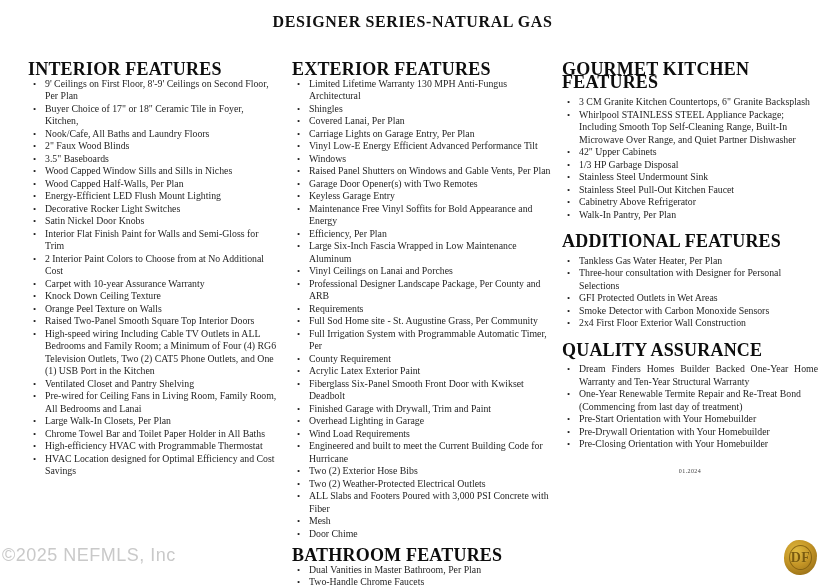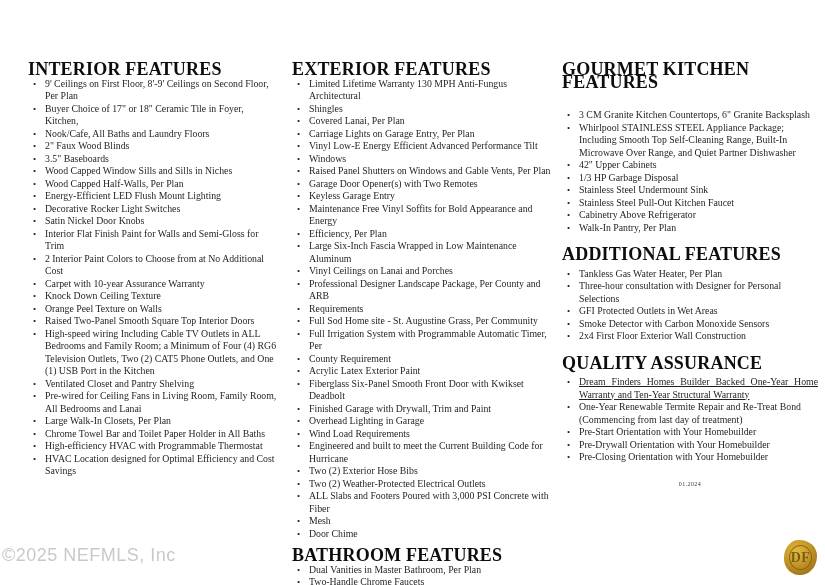--- a/index.html
+++ b/index.html
@@ -49,26 +49,26 @@
     padding-left: 17px;
   }
   ul.feature-list li::before {
     content: "\2022";
     position: absolute;
     left: 5px;
     top: 0;
     font-size: 9px;
   }
   .sec-bathroom { margin-top: 9px; }
-  .sec-kitchen ul.feature-list { margin-top: 21px; }
+  .sec-kitchen ul.feature-list { margin-top: 8px; }
   .sec-additional { margin-top: 14px; }
   .sec-additional ul.feature-list { margin-top: 7px; }
   .sec-quality { margin-top: 14px; }
   .sec-quality ul.feature-list { margin-top: 7px; }
-  .sec-quality ul.feature-list li:first-child { text-align: justify; text-decoration: underline; }
+  .sec-quality ul.feature-list li:first-child { text-align: justify; }
   .footnote {
     margin-top: 14px;
     text-align: center;
     font-size: 6px;
     letter-spacing: 0.4px;
     color: #3c3c3c;
   }
   .watermark {
     position: absolute;
     left: 2px;
@@ -122,20 +122,21 @@
     color: #7a5a0e;
     letter-spacing: 0.5px;
     text-shadow: 0 0 1px #e4c65c;
   }
 </style>
 </head>
 <body>
 
 <div class="page">
 
+  <h1 class="doc-title">DESIGNER SERIES-NATURAL GAS</h1>
 
   <div class="col col1">
     <section class="sec-interior">
       <h2 class="section-heading">INTERIOR FEATURES</h2>
       <ul class="feature-list">
           <li>9' Ceilings on First Floor, 8'-9' Ceilings on Second Floor, Per Plan</li>
           <li>Buyer Choice of 17" or 18" Ceramic Tile in Foyer, Kitchen,</li>
           <li>Nook/Cafe, All Baths and Laundry Floors</li>
           <li>2" Faux Wood Blinds</li>
           <li>3.5" Baseboards</li>

